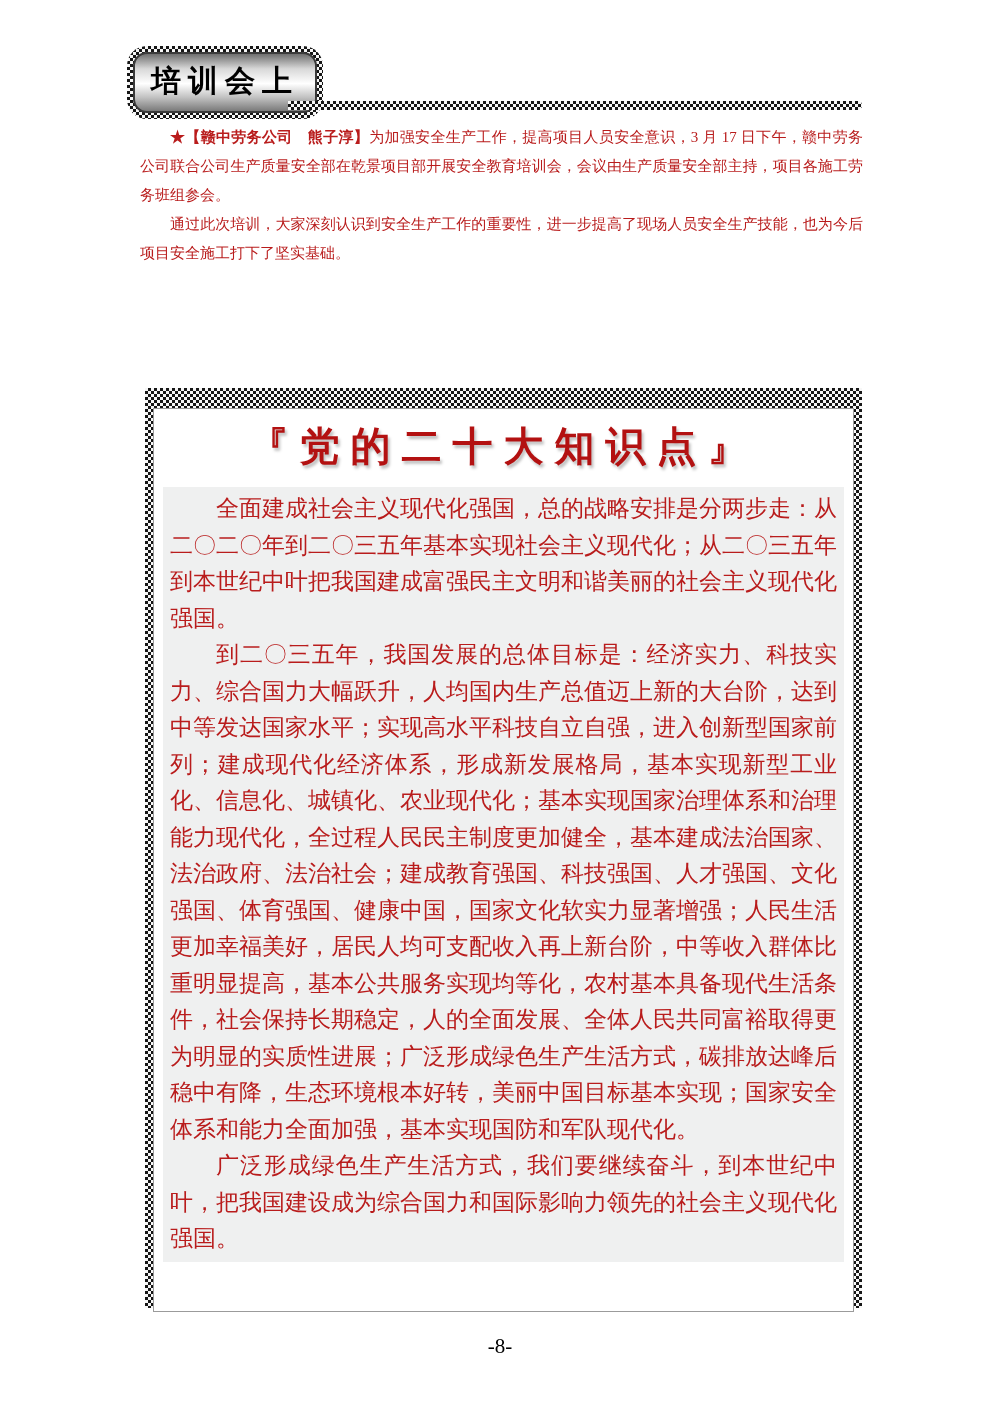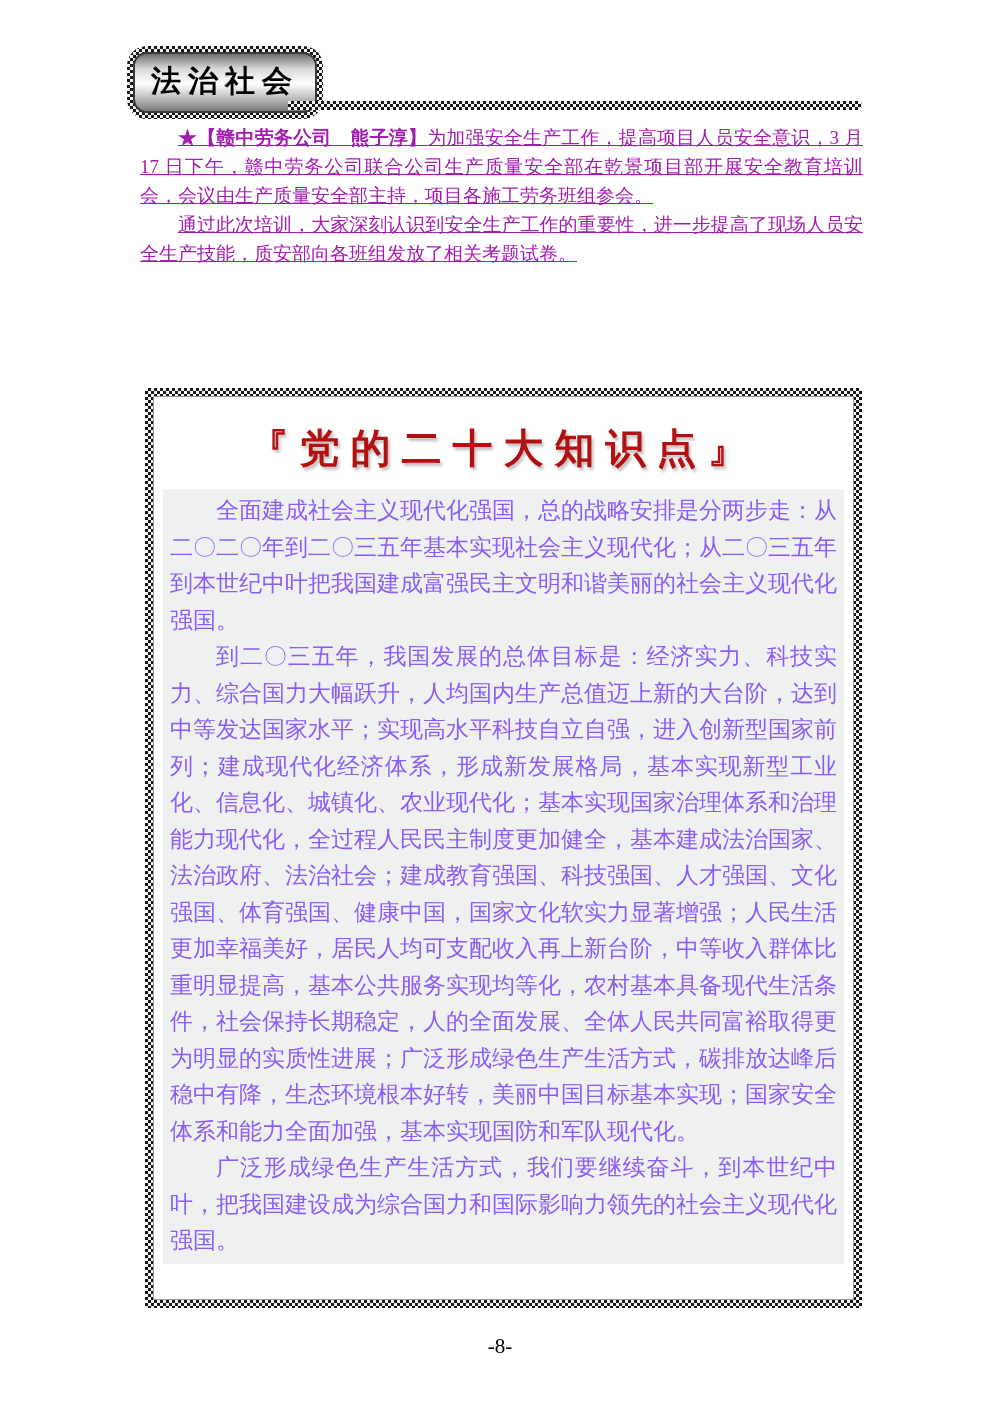--- a/index.html
+++ b/index.html
@@ -24,64 +24,64 @@
     white-space:nowrap;
   }
   
   .top-rule{
     position:absolute;left:288px;top:101px;width:574px;height:9px;
     border-radius:0 5px 5px 0;
   }
   
   .news{
     position:absolute;left:140px;top:123px;width:723px;
-    font-size:19px;line-height:29px;text-align:justify;color:#a21caf;text-decoration:underline;
+    font-size:15px;line-height:29px;text-align:justify;color:#b91c1c;
   }
   .news p{margin:0;text-indent:2em;}
   .news .lead{font-weight:bold;}
   
   .kbox-outer{
     position:absolute;left:145px;top:388px;width:717px;height:920px;
     padding:8px;box-sizing:border-box;
   }
   .kbox-inner{
     background:#ffffff;border:1px solid #9b9b9b;height:100%;
-    box-sizing:border-box;padding:22px 9px 8px;overflow:hidden;
+    box-sizing:border-box;padding:8px 9px 8px;overflow:hidden;margin-top:12px;
   }
   .kbox-title{
     text-align:center;color:#b31111;font-size:40px;font-weight:bold;
     letter-spacing:11px;line-height:1.2;
     text-shadow:2px 3px 3px #bfbfbf;
     margin:6px 0 16px;white-space:nowrap;
   }
   .kbox-body{
     background:#eff0f0;padding:4px 7px;
-    font-size:23px;line-height:36.5px;text-align:justify;color:#8b5cf6;
+    font-size:23px;line-height:36.5px;text-align:justify;color:#b91c1c;
   }
   .kbox-body p{margin:0;text-indent:2em;}
   
   .page-num{
     position:absolute;left:0;top:1334px;width:100%;
     text-align:center;font-size:21px;color:#000;
   }
 </style>
 </head>
 <body>
 
 <div class="badge-wrap checker">
   <div class="badge-pill">
-    <span>法治社会</span>
+    <span>培训会上</span>
   </div>
 </div>
 
 <div class="top-rule checker"></div>
 
 <div class="news">
   <p><span class="lead">★【赣中劳务公司　熊子淳】</span><span>为加强安全生产工作，提高项目人员安全意识，3 月 17 日下午，赣中劳务公司联合公司生产质量安全部在乾景项目部开展安全教育培训会，会议由生产质量安全部主持，项目各施工劳务班组参会。</span></p>
-  <p>通过此次培训，大家深刻认识到安全生产工作的重要性，进一步提高了现场人员安全生产技能，质安部向各班组发放了相关考题试卷。</p>
+  <p>通过此次培训，大家深刻认识到安全生产工作的重要性，进一步提高了现场人员安全生产技能，也为今后项目安全施工打下了坚实基础。</p>
 </div>
 
 <div class="kbox-outer checker">
   <div class="kbox-inner">
     <div class="kbox-title">『党的二十大知识点』</div>
     <div class="kbox-body">
       <p>全面建成社会主义现代化强国，总的战略安排是分两步走：从二〇二〇年到二〇三五年基本实现社会主义现代化；从二〇三五年到本世纪中叶把我国建成富强民主文明和谐美丽的社会主义现代化强国。</p>
       <p>到二〇三五年，我国发展的总体目标是：经济实力、科技实力、综合国力大幅跃升，人均国内生产总值迈上新的大台阶，达到中等发达国家水平；实现高水平科技自立自强，进入创新型国家前列；建成现代化经济体系，形成新发展格局，基本实现新型工业化、信息化、城镇化、农业现代化；基本实现国家治理体系和治理能力现代化，全过程人民民主制度更加健全，基本建成法治国家、法治政府、法治社会；建成教育强国、科技强国、人才强国、文化强国、体育强国、健康中国，国家文化软实力显著增强；人民生活更加幸福美好，居民人均可支配收入再上新台阶，中等收入群体比重明显提高，基本公共服务实现均等化，农村基本具备现代生活条件，社会保持长期稳定，人的全面发展、全体人民共同富裕取得更为明显的实质性进展；广泛形成绿色生产生活方式，碳排放达峰后稳中有降，生态环境根本好转，美丽中国目标基本实现；国家安全体系和能力全面加强，基本实现国防和军队现代化。</p>
       <p>广泛形成绿色生产生活方式，我们要继续奋斗，到本世纪中叶，把我国建设成为综合国力和国际影响力领先的社会主义现代化强国。</p>
     </div>

